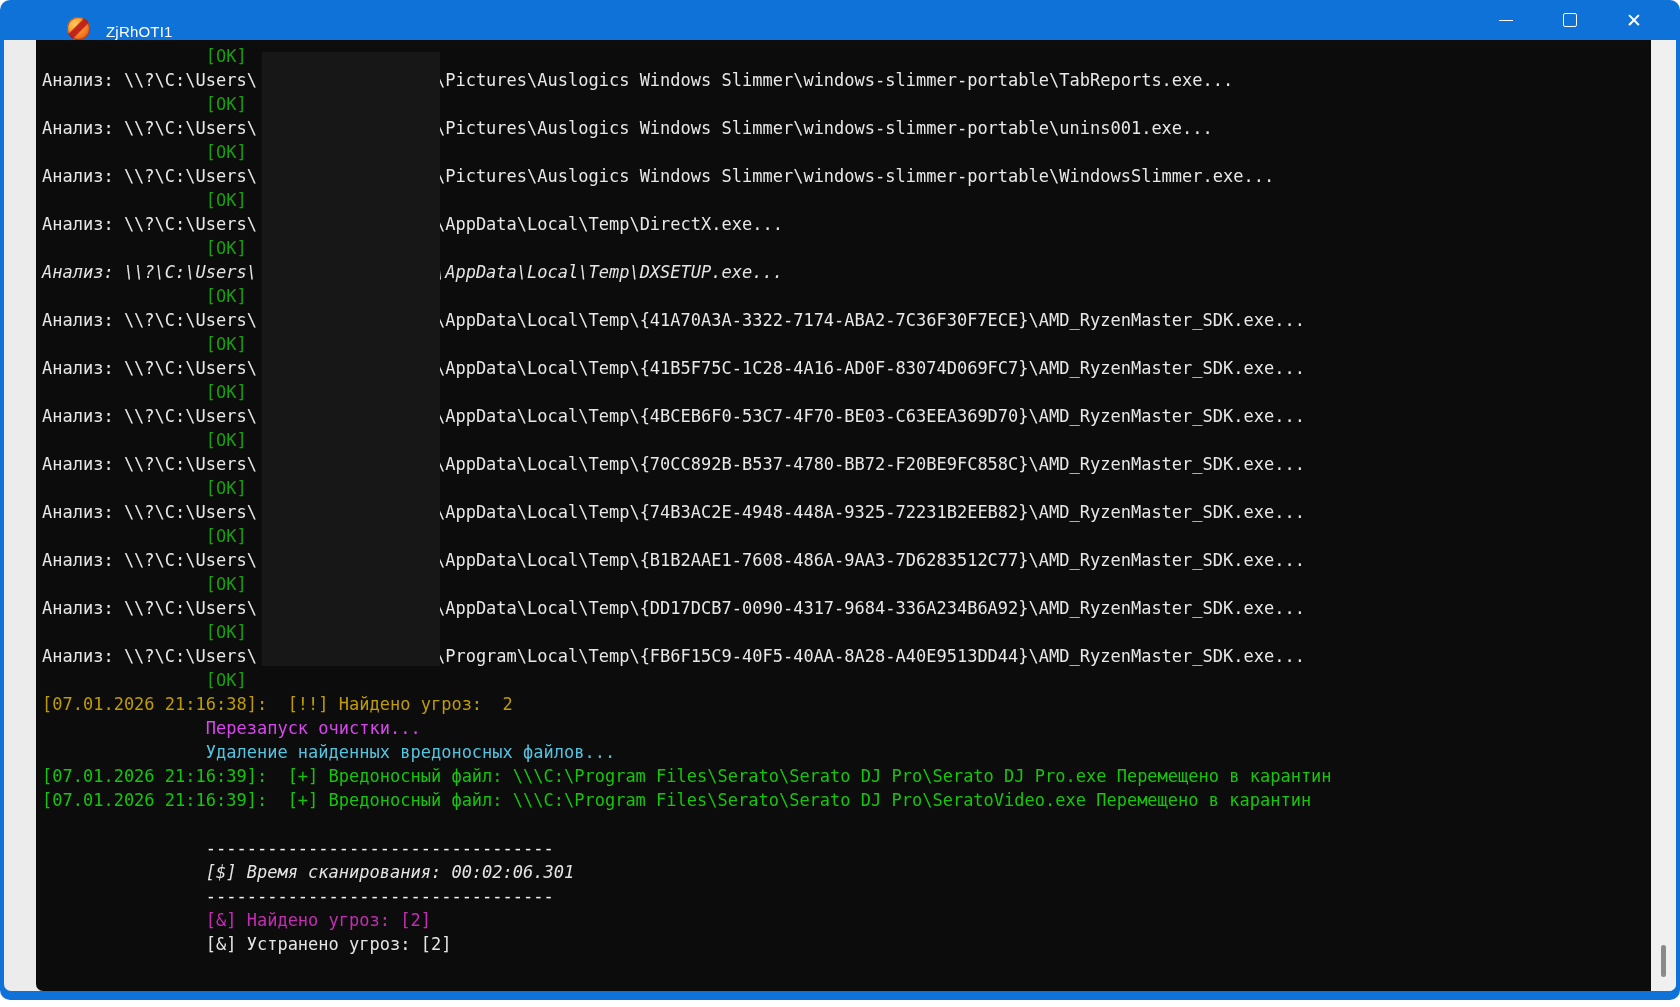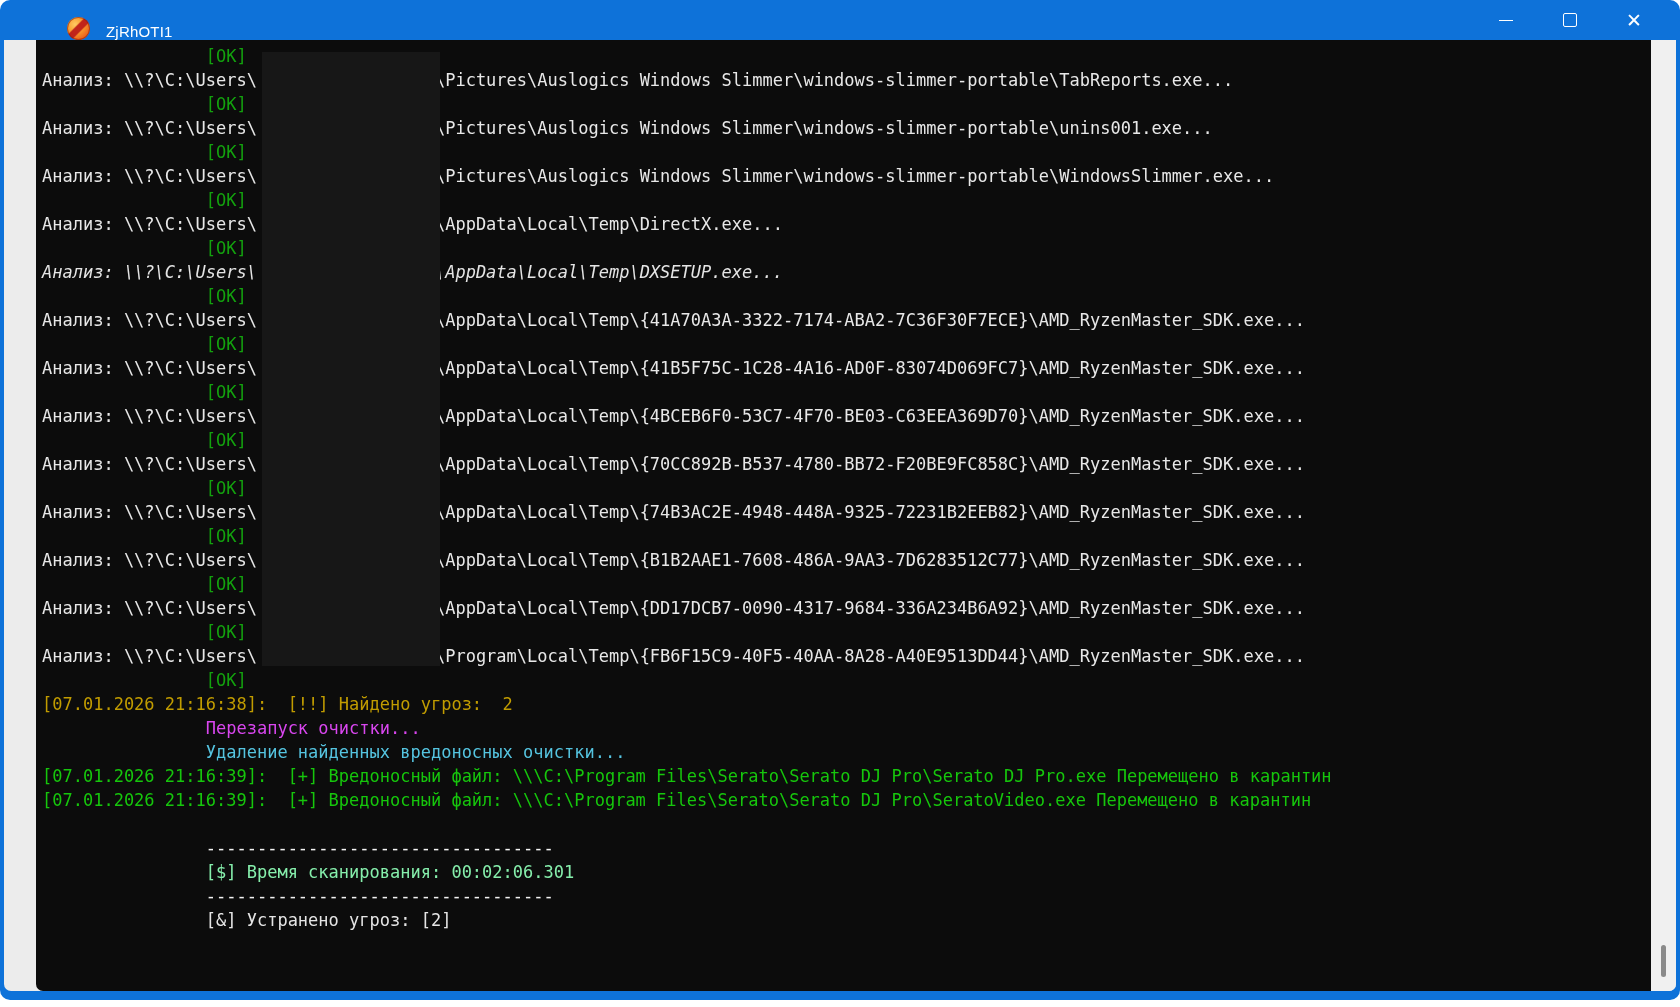--- a/index.html
+++ b/index.html
@@ -116,27 +116,28 @@
           <div class="cline" style="color: rgb(232, 232, 232);"><span>Анализ: \\?\C:\Users\</span><span class="redact-gap"></span><span>\AppData\Local\Temp\{74B3AC2E-4948-448A-9325-72231B2EEB82}\AMD_RyzenMaster_SDK.exe...</span></div>
           <div class="cline" style="color: rgb(19, 161, 14);">                [OK]</div>
           <div class="cline" style="color: rgb(232, 232, 232);"><span>Анализ: \\?\C:\Users\</span><span class="redact-gap"></span><span>\AppData\Local\Temp\{B1B2AAE1-7608-486A-9AA3-7D6283512C77}\AMD_RyzenMaster_SDK.exe...</span></div>
           <div class="cline" style="color: rgb(19, 161, 14);">                [OK]</div>
           <div class="cline" style="color: rgb(232, 232, 232);"><span>Анализ: \\?\C:\Users\</span><span class="redact-gap"></span><span>\AppData\Local\Temp\{DD17DCB7-0090-4317-9684-336A234B6A92}\AMD_RyzenMaster_SDK.exe...</span></div>
           <div class="cline" style="color: rgb(19, 161, 14);">                [OK]</div>
           <div class="cline" style="color: rgb(232, 232, 232);"><span>Анализ: \\?\C:\Users\</span><span class="redact-gap"></span><span>\Program\Local\Temp\{FB6F15C9-40F5-40AA-8A28-A40E9513DD44}\AMD_RyzenMaster_SDK.exe...</span></div>
           <div class="cline" style="color: rgb(19, 161, 14);">                [OK]</div>
           <div class="cline" style="color: rgb(193, 156, 0);">[07.01.2026 21:16:38]:  [!!] Найдено угроз:  2</div>
           <div class="cline" style="color: #d946ef;">                Перезапуск очистки...</div>
-          <div class="cline" style="color: rgb(85, 196, 224);">                Удаление найденных вредоносных очистки...</div>
+          <div class="cline" style="color: rgb(85, 196, 224);">                Удаление найденных вредоносных файлов...</div>
           <div class="cline" style="color: rgb(22, 198, 12);">[07.01.2026 21:16:39]:  [+] Вредоносный файл: \\\C:\Program Files\Serato\Serato DJ Pro\Serato DJ Pro.exe Перемещено в карантин</div>
           <div class="cline" style="color: rgb(22, 198, 12);">[07.01.2026 21:16:39]:  [+] Вредоносный файл: \\\C:\Program Files\Serato\Serato DJ Pro\SeratoVideo.exe Перемещено в карантин</div>
           <div class="cline" style="color: rgb(232, 232, 232);"> </div>
           <div class="cline" style="color: rgb(242, 242, 242);">                ----------------------------------</div>
-          <div class="cline" style="color: #86efac;">                [$] Время сканирования: 00:02:06.301</div>
+          <div class="cline" style="color: #e5e5e5; font-style: italic;">                [$] Время сканирования: 00:02:06.301</div>
           <div class="cline" style="color: rgb(242, 242, 242);">                ----------------------------------</div>
+          <div class="cline" style="color: rgb(197, 44, 180);">                [&amp;] Найдено угроз: [2]</div>
           <div class="cline" style="color: #e5e5e5;">                [&amp;] Устранено угроз: [2]</div>
         </div>
       <div class="redaction-box"></div>
     </div>
     <div class="vscrollbar">
       <div class="vthumb"></div>
     </div>
   </div>
 
 </div>

